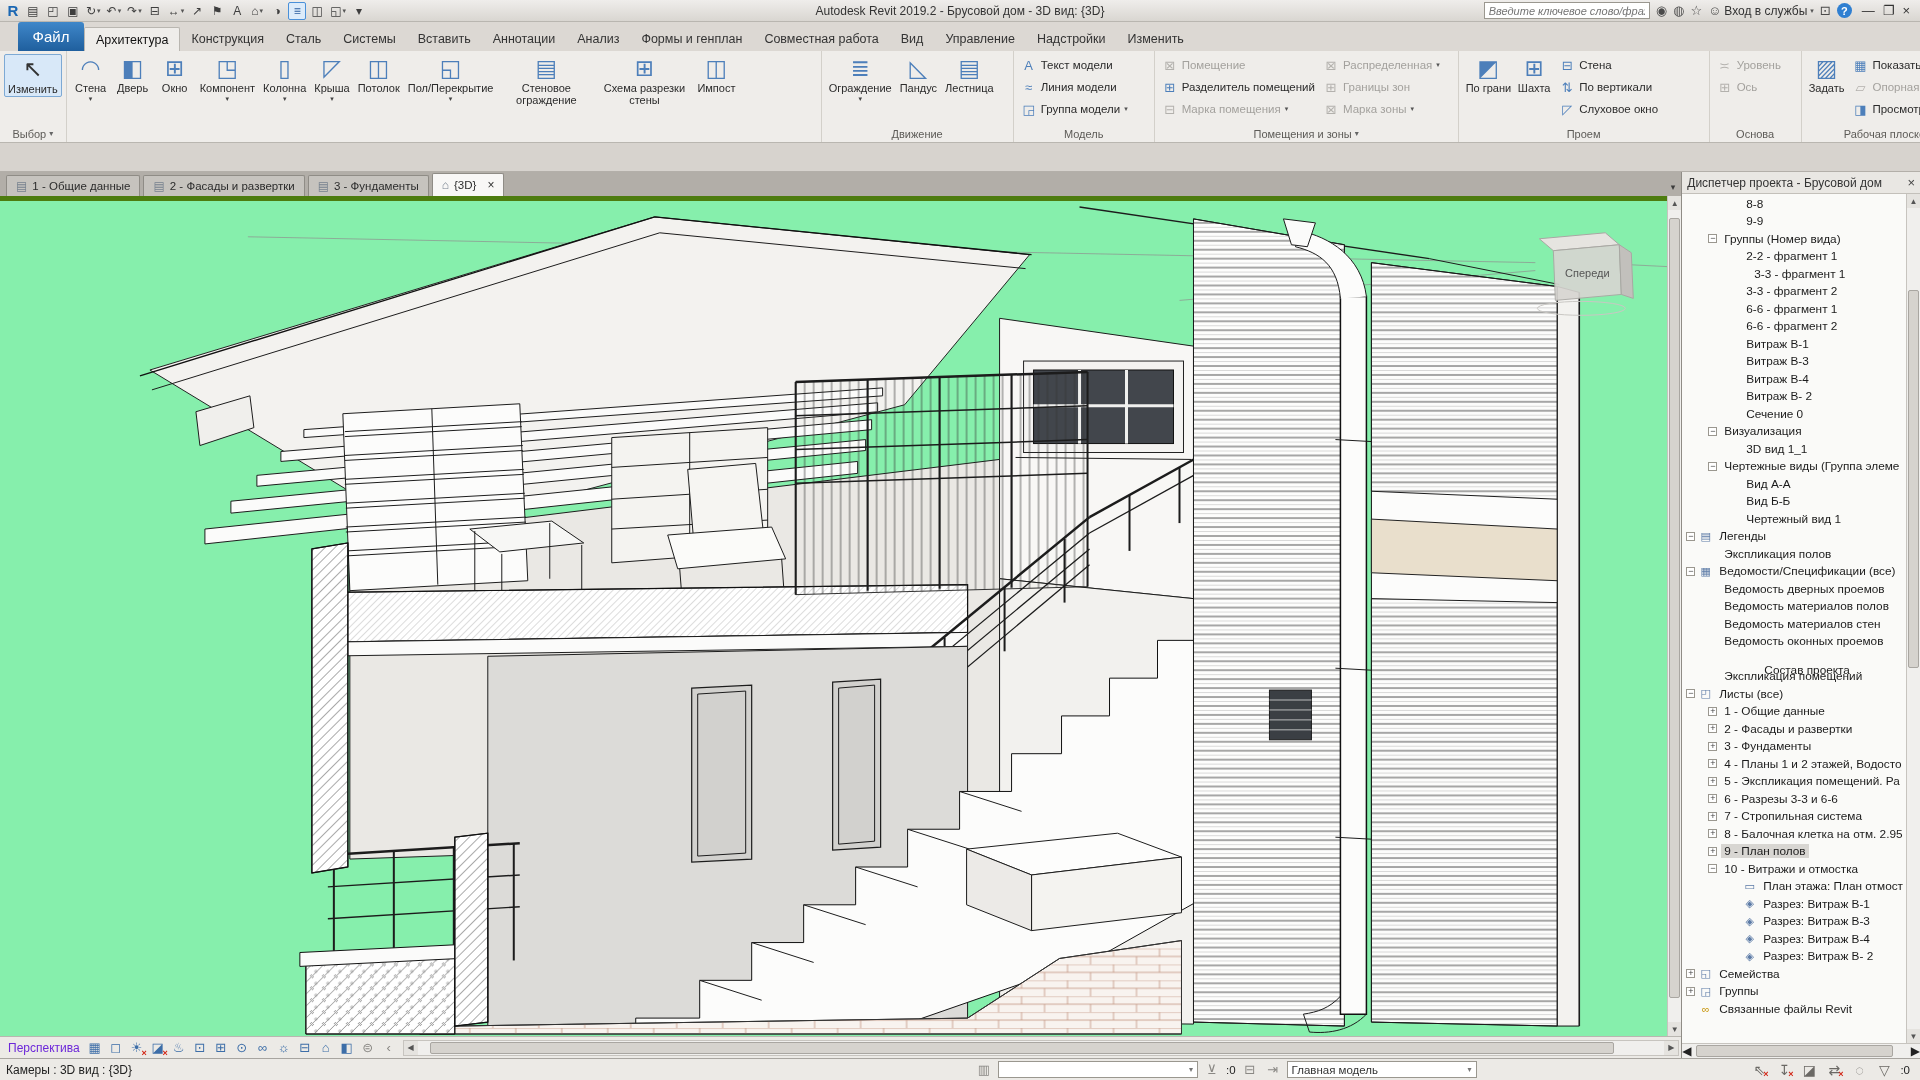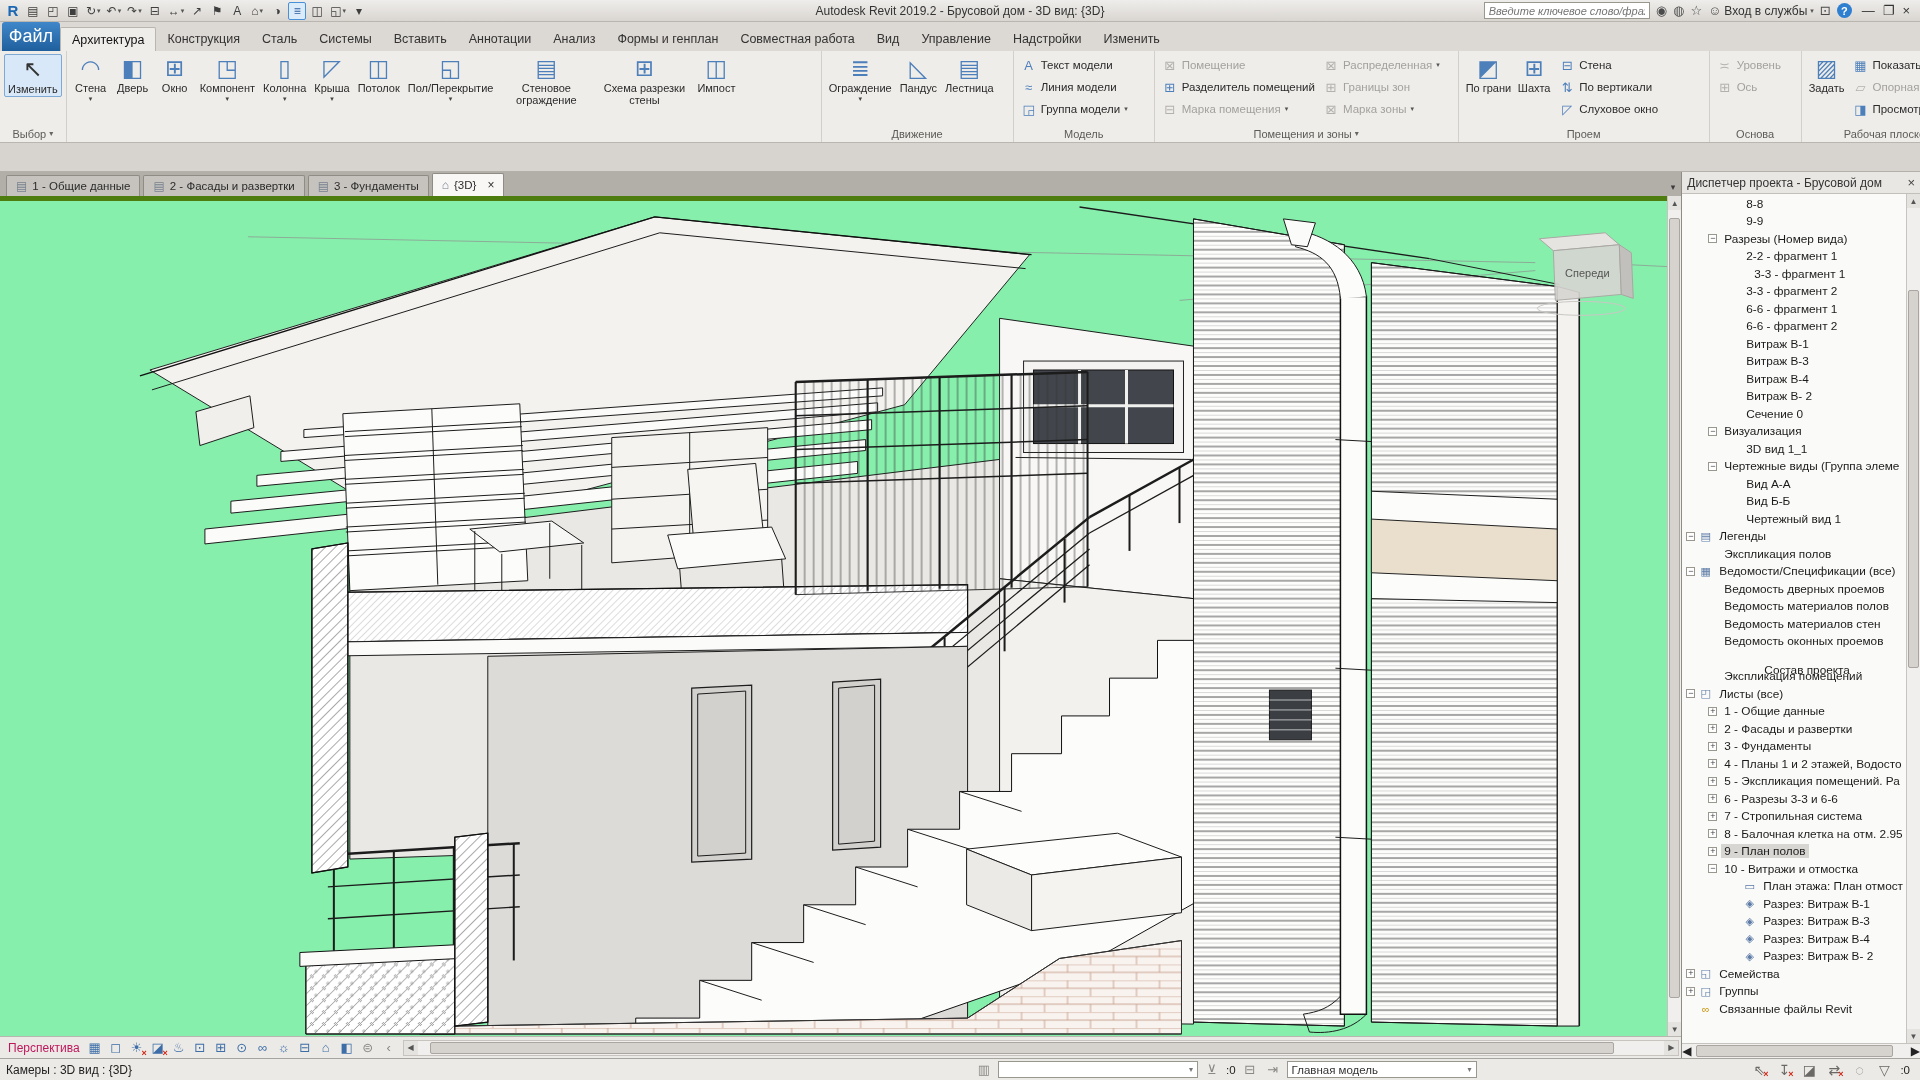--- a/index.html
+++ b/index.html
@@ -22,22 +22,22 @@
                color:#8a8880; font-size:11px; padding:0 4px; font-family:inherit; }
   .tb-ic { font-size:13px; color:#4a4a4a; display:flex; align-items:center; gap:3px; }
   .tb-ic .lbl { font-size:12px; color:#333; font-style:normal; }
   .tb-ic.drop::after { content:"▾"; font-size:7px; color:#555; }
   .help-ic { width:15px; height:15px; border-radius:50%; background:#2f7fd1; color:#fff; font-weight:bold;
              display:flex; align-items:center; justify-content:center; font-size:11px; }
   .win-ic { font-size:13px; color:#333; padding:0 4px; }
 
   
   .ribtabs { height:29px; background:#dcd8d3; display:flex; align-items:flex-end; flex:0 0 29px; }
-  .file-tab { height:29px; width:58px; background:linear-gradient(#3f87c9,#1f5f9e); color:#fff; display:flex;
-              align-items:center; justify-content:center; font-size:18px; border-radius:3px 3px 0 0; margin-left:2px; }
+  .file-tab { height:29px; width:66px; background:linear-gradient(#3f87c9,#1f5f9e); color:#fff; display:flex;
+              align-items:center; justify-content:center; font-size:15px; border-radius:3px 3px 0 0; margin-left:18px; }
   .rtab { padding:0 11px; height:24px; display:flex; align-items:center; font-size:12.5px; color:#333; }
   .rtab.active { background:#efedea; border:1px solid #b9b6b0; border-bottom:none; border-radius:2px 2px 0 0; color:#111; }
 
   
   .ribbon { height:92px; background:#efedea; display:flex; border-bottom:1px solid #b9b6b0; flex:0 0 92px; }
   .panel { display:flex; flex-direction:column; border-right:1px solid #d3d0ca; }
   .panel-body { flex:1; display:flex; align-items:flex-start; padding:3px 4px 0 4px; gap:2px; }
   .panel-label { height:17px; text-align:center; color:#5d5b57; font-size:11px; display:flex;
                  align-items:center; justify-content:center; gap:3px; }
   .panel-label.drop::after { content:"▾"; font-size:8px; color:#666; }
@@ -76,21 +76,21 @@
   .draw-area svg { position:absolute; inset:0; width:100%; height:100%; }
 
   .vscroll { width:14px; background:#f0efed; border-left:1px solid #c7c4bf; display:flex; flex-direction:column; }
   .vscroll .arr, .hscroll .arr { flex:0 0 14px; display:flex; align-items:center; justify-content:center;
         color:#555; font-size:8px; background:#e5e3df; }
   .vscroll .track { flex:1; position:relative; }
   .vthumb { position:absolute; left:1px; right:1px; background:#d6d3ce; border:1px solid #a9a6a1; border-radius:2px; }
 
   .vp-bottom { height:22px; display:flex; align-items:center; background:#eceae6; border-top:1px solid #b9b6b0; flex:0 0 22px; }
   .vcb { display:flex; align-items:center; gap:1px; padding:0 4px; }
-  .vcb-label { font-size:12px; color:#be185d; padding:0 4px; }
+  .vcb-label { font-size:12px; color:#6d28d9; padding:0 4px; }
   .vcb-ic { position:relative; width:20px; height:18px; display:flex; align-items:center; justify-content:center;
             font-size:13px; color:#3d6ea8; }
   .vcb-ic.gray { color:#8a8884; }
   .badge-x::after { content:"×"; position:absolute; right:0; bottom:-1px; color:#d22414; font-size:9px; font-weight:bold; }
   .hscroll { flex:1; height:16px; display:flex; background:#f0efed; border:1px solid #c7c4bf; margin-right:2px; }
   .hscroll .track { flex:1; position:relative; }
   .hthumb { position:absolute; top:1px; bottom:1px; background:#d6d3ce; border:1px solid #a9a6a1; border-radius:2px; }
 
   
   .browser { flex:0 0 238px; display:flex; flex-direction:column; background:#fafaf8; border-left:1px solid #8f8c86; }
@@ -745,21 +745,21 @@
 
           <div class="pb-row" style="padding-left: 48px;">
             <span class="exp"></span>
 
             <span class="tlbl">9-9</span>
           </div>
 
           <div class="pb-row" style="padding-left: 26px;">
             <span class="exp minus"></span>
 
-            <span class="tlbl">Разрезы (Номер вида)</span>
+            <span class="tlbl">Группы (Номер вида)</span>
           </div>
 
           <div class="pb-row" style="padding-left: 48px;">
             <span class="exp"></span>
 
             <span class="tlbl">2-2 - фрагмент 1</span>
           </div>
 
           <div class="pb-row" style="padding-left: 48px; gap: 12px;">
             <span class="exp"></span>

